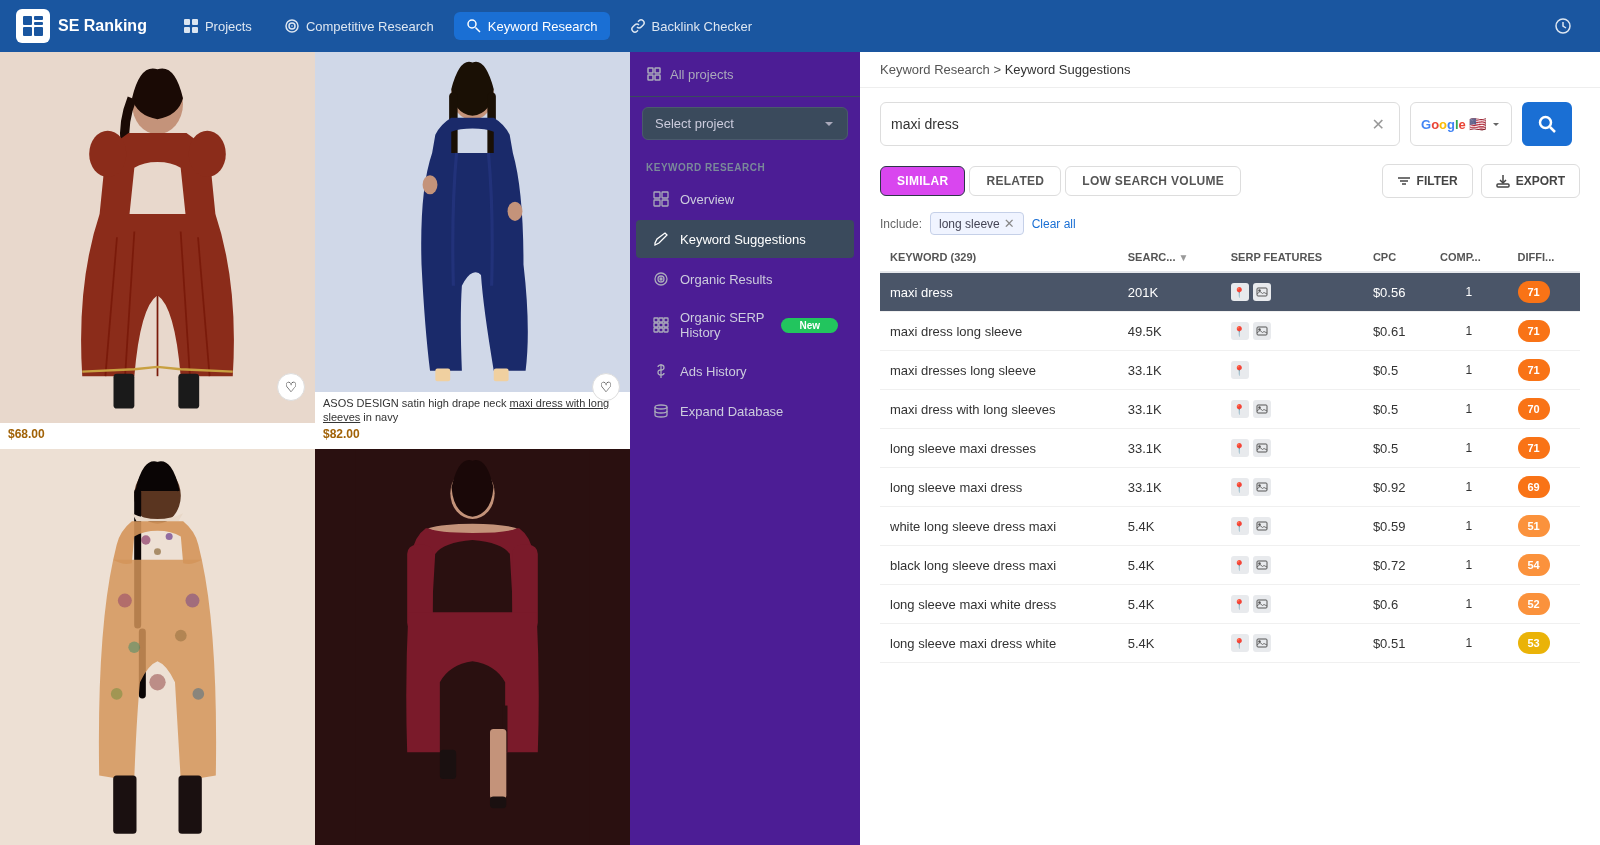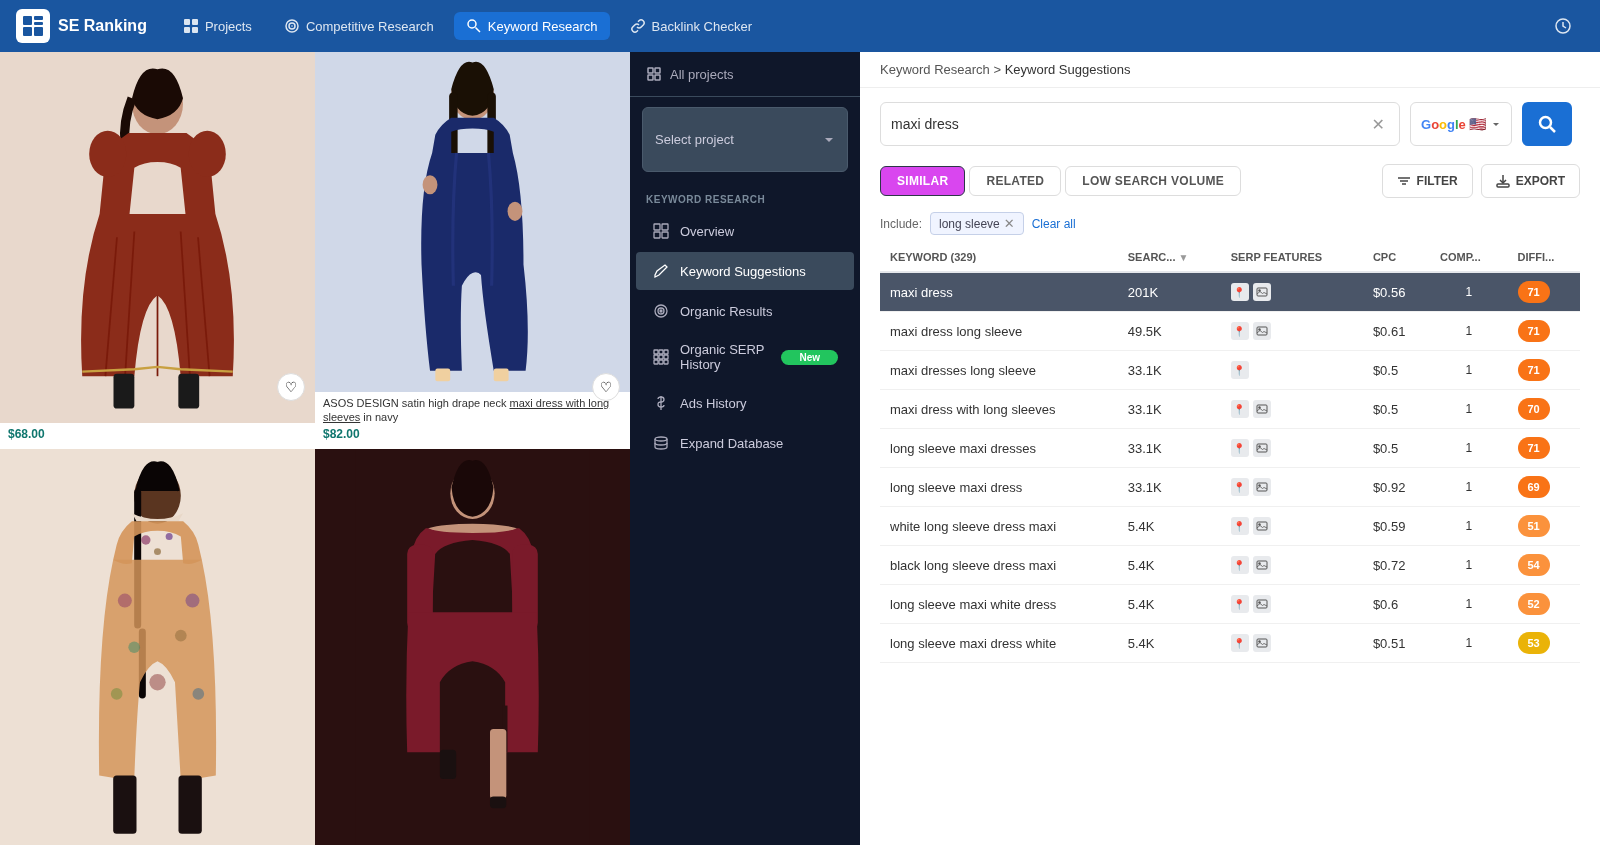--- a/index.html
+++ b/index.html
@@ -10,30 +10,30 @@
     .top-nav { background: #1a56a0; height: 52px; display: flex; align-items: center; padding: 0 16px; gap: 8px; flex-shrink: 0; }
     .content-area { display: flex; flex: 1; overflow: hidden; }
 
     
     .product-panel { width: 630px; flex-shrink: 0; background: #f0f0f0; display: grid; grid-template-columns: 1fr 1fr; grid-template-rows: 1fr 1fr; overflow: hidden; }
     .product-cell { background: #e8e8e8; position: relative; overflow: hidden; display: flex; flex-direction: direction; flex-direction: column; }
     .product-img-placeholder { flex: 1; display: flex; align-items: center; justify-content: center; }
     .product-info { padding: 4px 8px 8px; background: #fff; font-size: 11px; }
     .product-title { color: #333; line-height: 1.3; margin-bottom: 2px; }
     .product-title u { text-decoration: underline; }
-    .product-price { font-size: 12px; font-weight: 600; color: #0f766e; }
+    .product-price { font-size: 12px; font-weight: 600; color: #a16207; }
     .heart-btn { position: absolute; bottom: 48px; right: 10px; width: 28px; height: 28px; border-radius: 50%; background: #fff; border: 1px solid #ddd; display: flex; align-items: center; justify-content: center; cursor: pointer; font-size: 14px; }
 
     
     .product-img-placeholder svg { width: 100%; height: 100%; }
 
     
-    .sidebar { width: 230px; background: #0f172a; color: #fff; flex-shrink: 0; display: flex; flex-direction: column; }
+    .sidebar { width: 230px; background: #4c1d95; color: #fff; flex-shrink: 0; display: flex; flex-direction: column; }
     .sidebar-all-projects { display: flex; align-items: center; gap: 8px; padding: 14px 16px; color: #aab; font-size: 13px; border-bottom: 1px solid #3a4a5c; }
-    .sidebar-select { margin: 10px 12px; background: #3a4a5c; border: 1px solid #4a5a6c; border-radius: 6px; padding: 24px 12px; display: flex; justify-content: space-between; align-items: center; color: #ccd; font-size: 13px; cursor: pointer; }
+    .sidebar-select { margin: 10px 12px; background: #3a4a5c; border: 1px solid #4a5a6c; border-radius: 6px; padding: 8px 12px; display: flex; justify-content: space-between; align-items: center; color: #ccd; font-size: 13px; cursor: pointer; }
     .sidebar-section-label { padding: 12px 16px 6px; font-size: 10px; font-weight: 700; color: #7a8a9a; letter-spacing: 0.5px; text-transform: uppercase; }
     .sidebar-item { display: flex; align-items: center; gap: 10px; padding: 10px 16px; color: #ccd; font-size: 13px; cursor: pointer; border-radius: 4px; margin: 1px 6px; }
     .sidebar-item.active { background: #3a4a5c; color: #fff; }
     .sidebar-item .item-icon { width: 18px; height: 18px; display: flex; align-items: center; justify-content: center; flex-shrink: 0; }
     .new-badge { background: #22c55e; color: #fff; font-size: 10px; font-weight: 700; padding: 2px 18px; border-radius: 10px; margin-left: auto; }
 
     
     .main-content { flex: 1; background: #fff; display: flex; flex-direction: column; overflow: hidden; }
     .breadcrumb { padding: 10px 20px; font-size: 13px; color: #555; border-bottom: 1px solid #eee; }
     .breadcrumb a { color: #555; text-decoration: none; }

